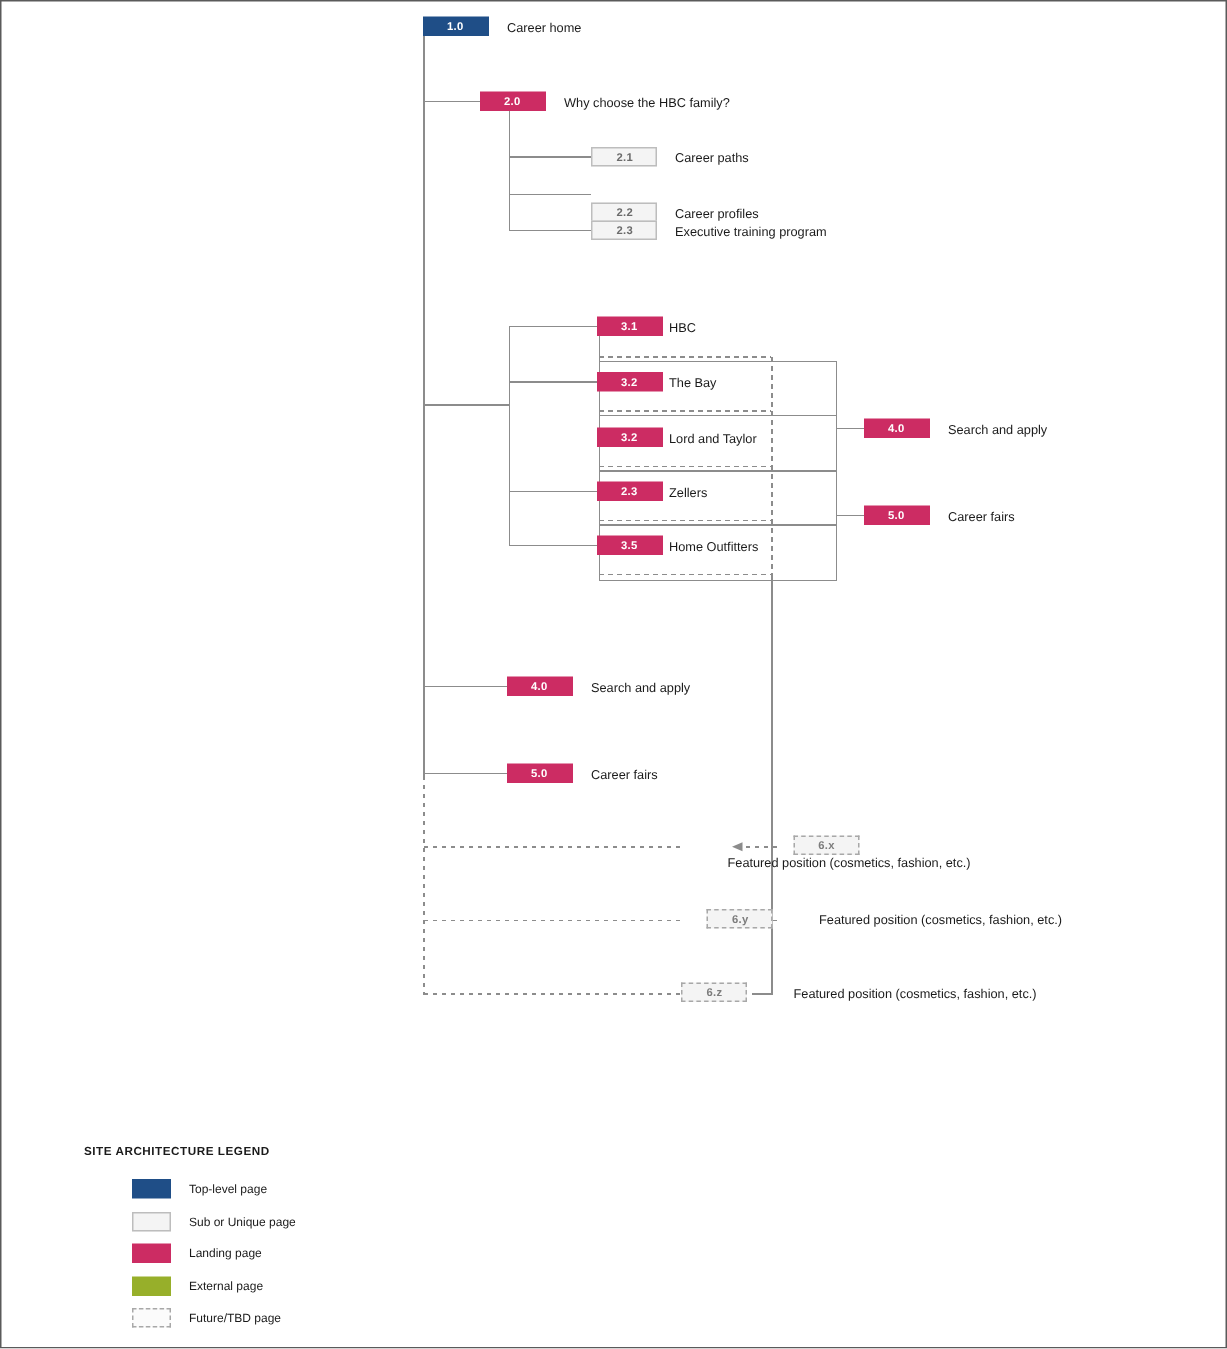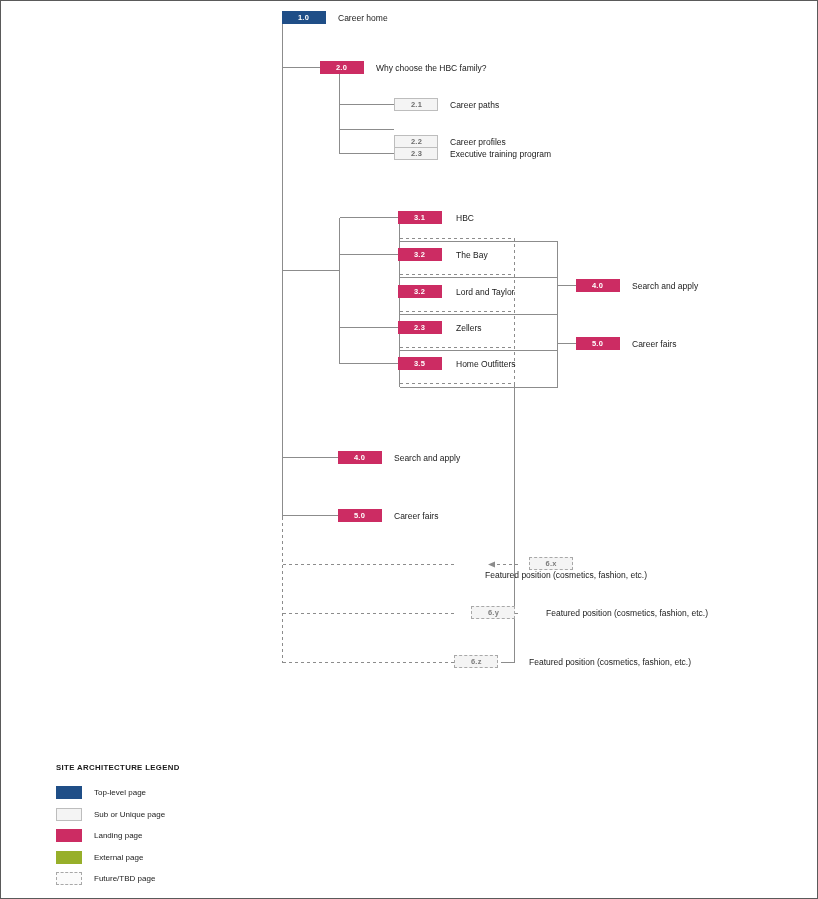--- a/index.html
+++ b/index.html
@@ -64,41 +64,42 @@
     color: #7d7d7d;
     border: 1px dashed #a8a8a8;
     line-height: 11px;
   }
   .node-label {
     font-size: 8.5px;
     color: #1a1a1a;
     margin-left: 12px;
   }
   .node-label.wide {
-    margin-left: 14px;
+    margin-left: 4px;
   }
   
   #legend {
     position: absolute;
     left: 55px;
     top: 737px;
     width: 260px;
   }
   #legend-title {
     font-size: 7.8px;
     font-weight: bold;
     color: #1a1a1a;
     letter-spacing: 0.35px;
     margin-bottom: 10px;
     margin-top: 25px;
   }
   .legend-row {
     display: flex;
     align-items: center;
     height: 21.5px;
+    margin-left: 32px;
   }
   .legend-swatch {
     width: 26px;
     height: 13px;
     box-sizing: border-box;
     flex: 0 0 auto;
   }
   .legend-swatch.top      { background: #1f4e87; }
   .legend-swatch.landing  { background: #cc2c63; }
   .legend-swatch.sub      { background: #f4f4f4; border: 1px solid #bdbdbd; }

